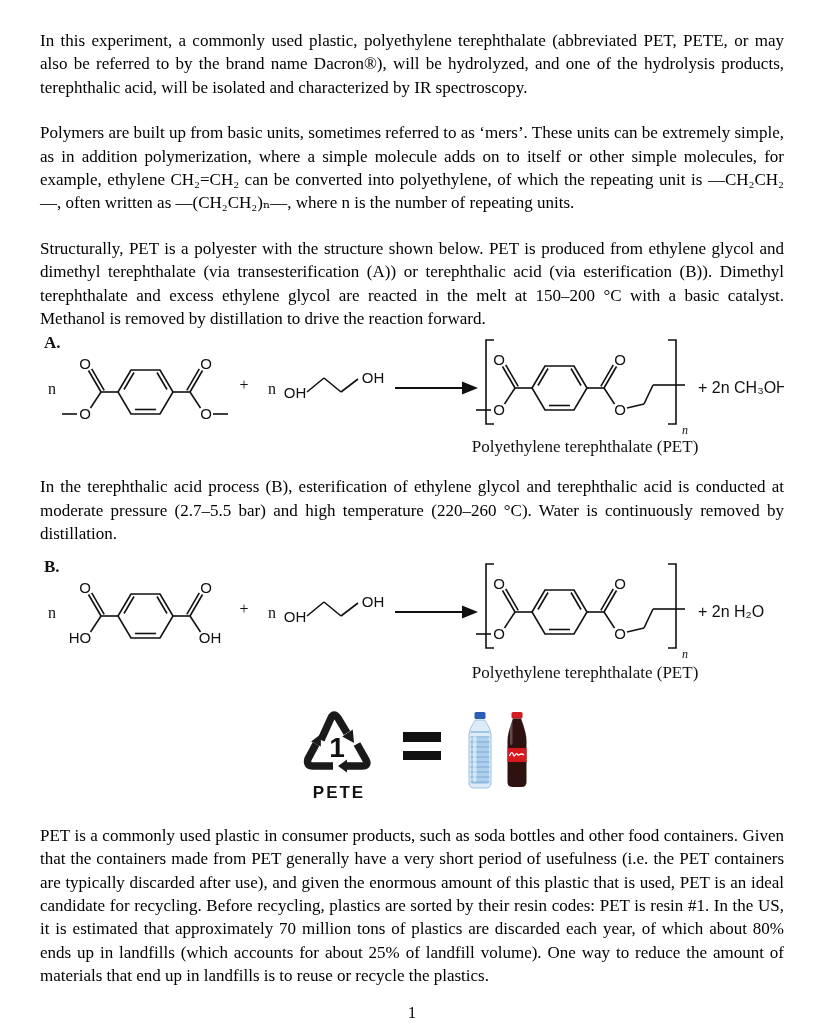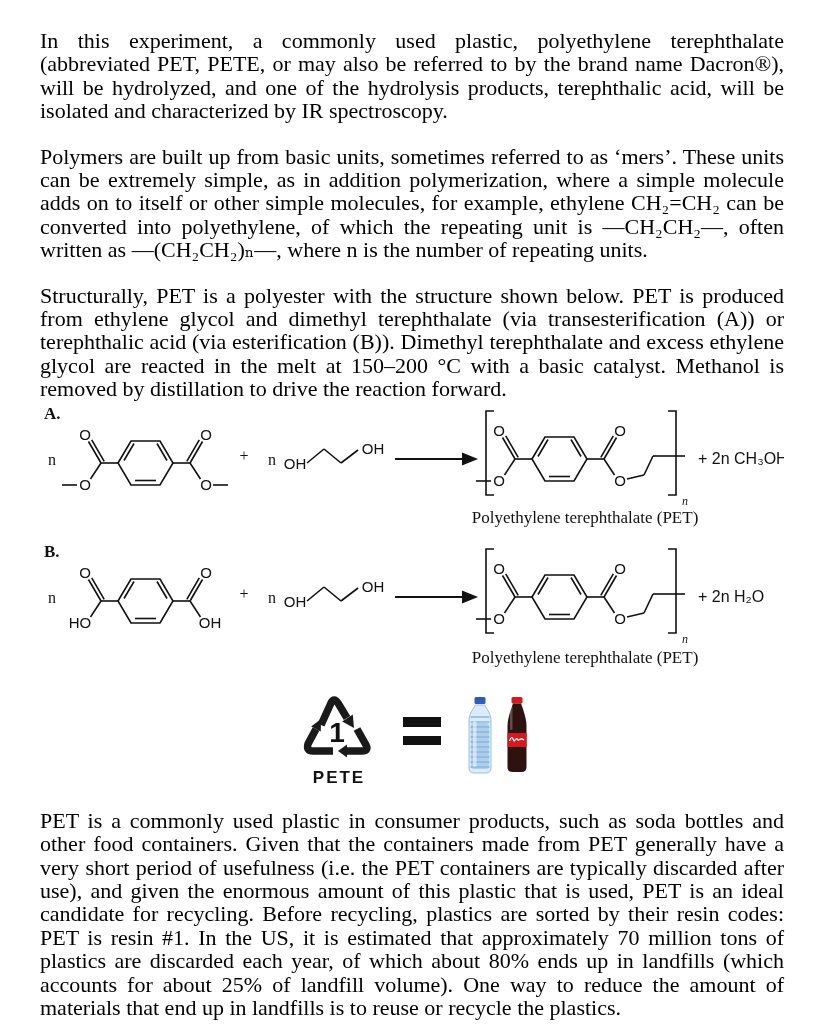--- a/index.html
+++ b/index.html
@@ -1,21 +1,21 @@
 <!DOCTYPE html>
 <html><head>
 <meta charset="utf-8">
 <style>
   html,body { margin:0; padding:0; background:#ffffff; }
   body { width:824px; height:1024px; overflow:hidden;
          font-family:"Liberation Serif","DejaVu Serif",serif; color:#000; }
   .page { box-sizing:border-box; width:824px; height:1024px; padding:12px 40px 0; position:relative; }
   .title { font-size:19.5px; font-weight:bold; text-align:center; margin:2px 0 0; line-height:24px;
            font-family:"Liberation Serif","DejaVu Serif",serif; }
-  p.body { font-size:22px; line-height:23.4px; text-align:justify; margin:22px 0 0; }
+  p.body { font-size:17px; line-height:23.4px; text-align:justify; margin:22px 0 0; }
   p.body.first { margin-top:17px; }
   svg.scheme { display:block; margin:0; }
   
   .bond line, .bond path, .bond polygon, .bond polyline { stroke:#111; stroke-width:1.6; fill:none; }
   .ah { fill:#111; stroke:none; }
   text { fill:#111; }
   .atom { font:15px "Liberation Sans","DejaVu Sans",sans-serif; }
   .coef { font:16px "Liberation Serif","DejaVu Serif",serif; }
   .slabel { font:bold 17px "Liberation Serif","DejaVu Serif",serif; }
   .byprod { font:16px "Liberation Sans","DejaVu Sans",sans-serif; }
@@ -96,20 +96,21 @@
     </g>
     <text class="atom" x="459" y="35" text-anchor="middle">O</text>
     <text class="atom" x="459" y="85" text-anchor="middle">O</text>
     <text class="atom" x="580" y="35" text-anchor="middle">O</text>
     <text class="atom" x="580" y="85" text-anchor="middle">O</text>
     <text class="nsub" x="642" y="104">n</text>
     <text class="byprod" x="658" y="63">+  2n CH₃OH</text>
     <text class="caption" x="545" y="122" text-anchor="middle">Polyethylene terephthalate (PET)</text>
   </svg>
 
+  <p class="body" style="margin-top:15px;">In the terephthalic acid process (B), esterification of ethylene glycol and terephthalic acid is conducted at moderate pressure (2.7–5.5 bar) and high temperature (220–260 °C).  Water is continuously removed by distillation.</p>
 
   <svg class="scheme" width="744" height="132" viewBox="0 0 744 132" style="margin-top:8px;">
     <text class="slabel" x="4" y="18">B.</text>
     <text class="coef" x="8" y="64">n</text>
     <g class="bond">
       <use href="#ring-core" transform="translate(78,62)"></use>
     </g>
     <text class="atom" x="45" y="39" text-anchor="middle">O</text>
     <text class="atom" x="40" y="89" text-anchor="middle">HO</text>
     <text class="atom" x="166" y="39" text-anchor="middle">O</text>

